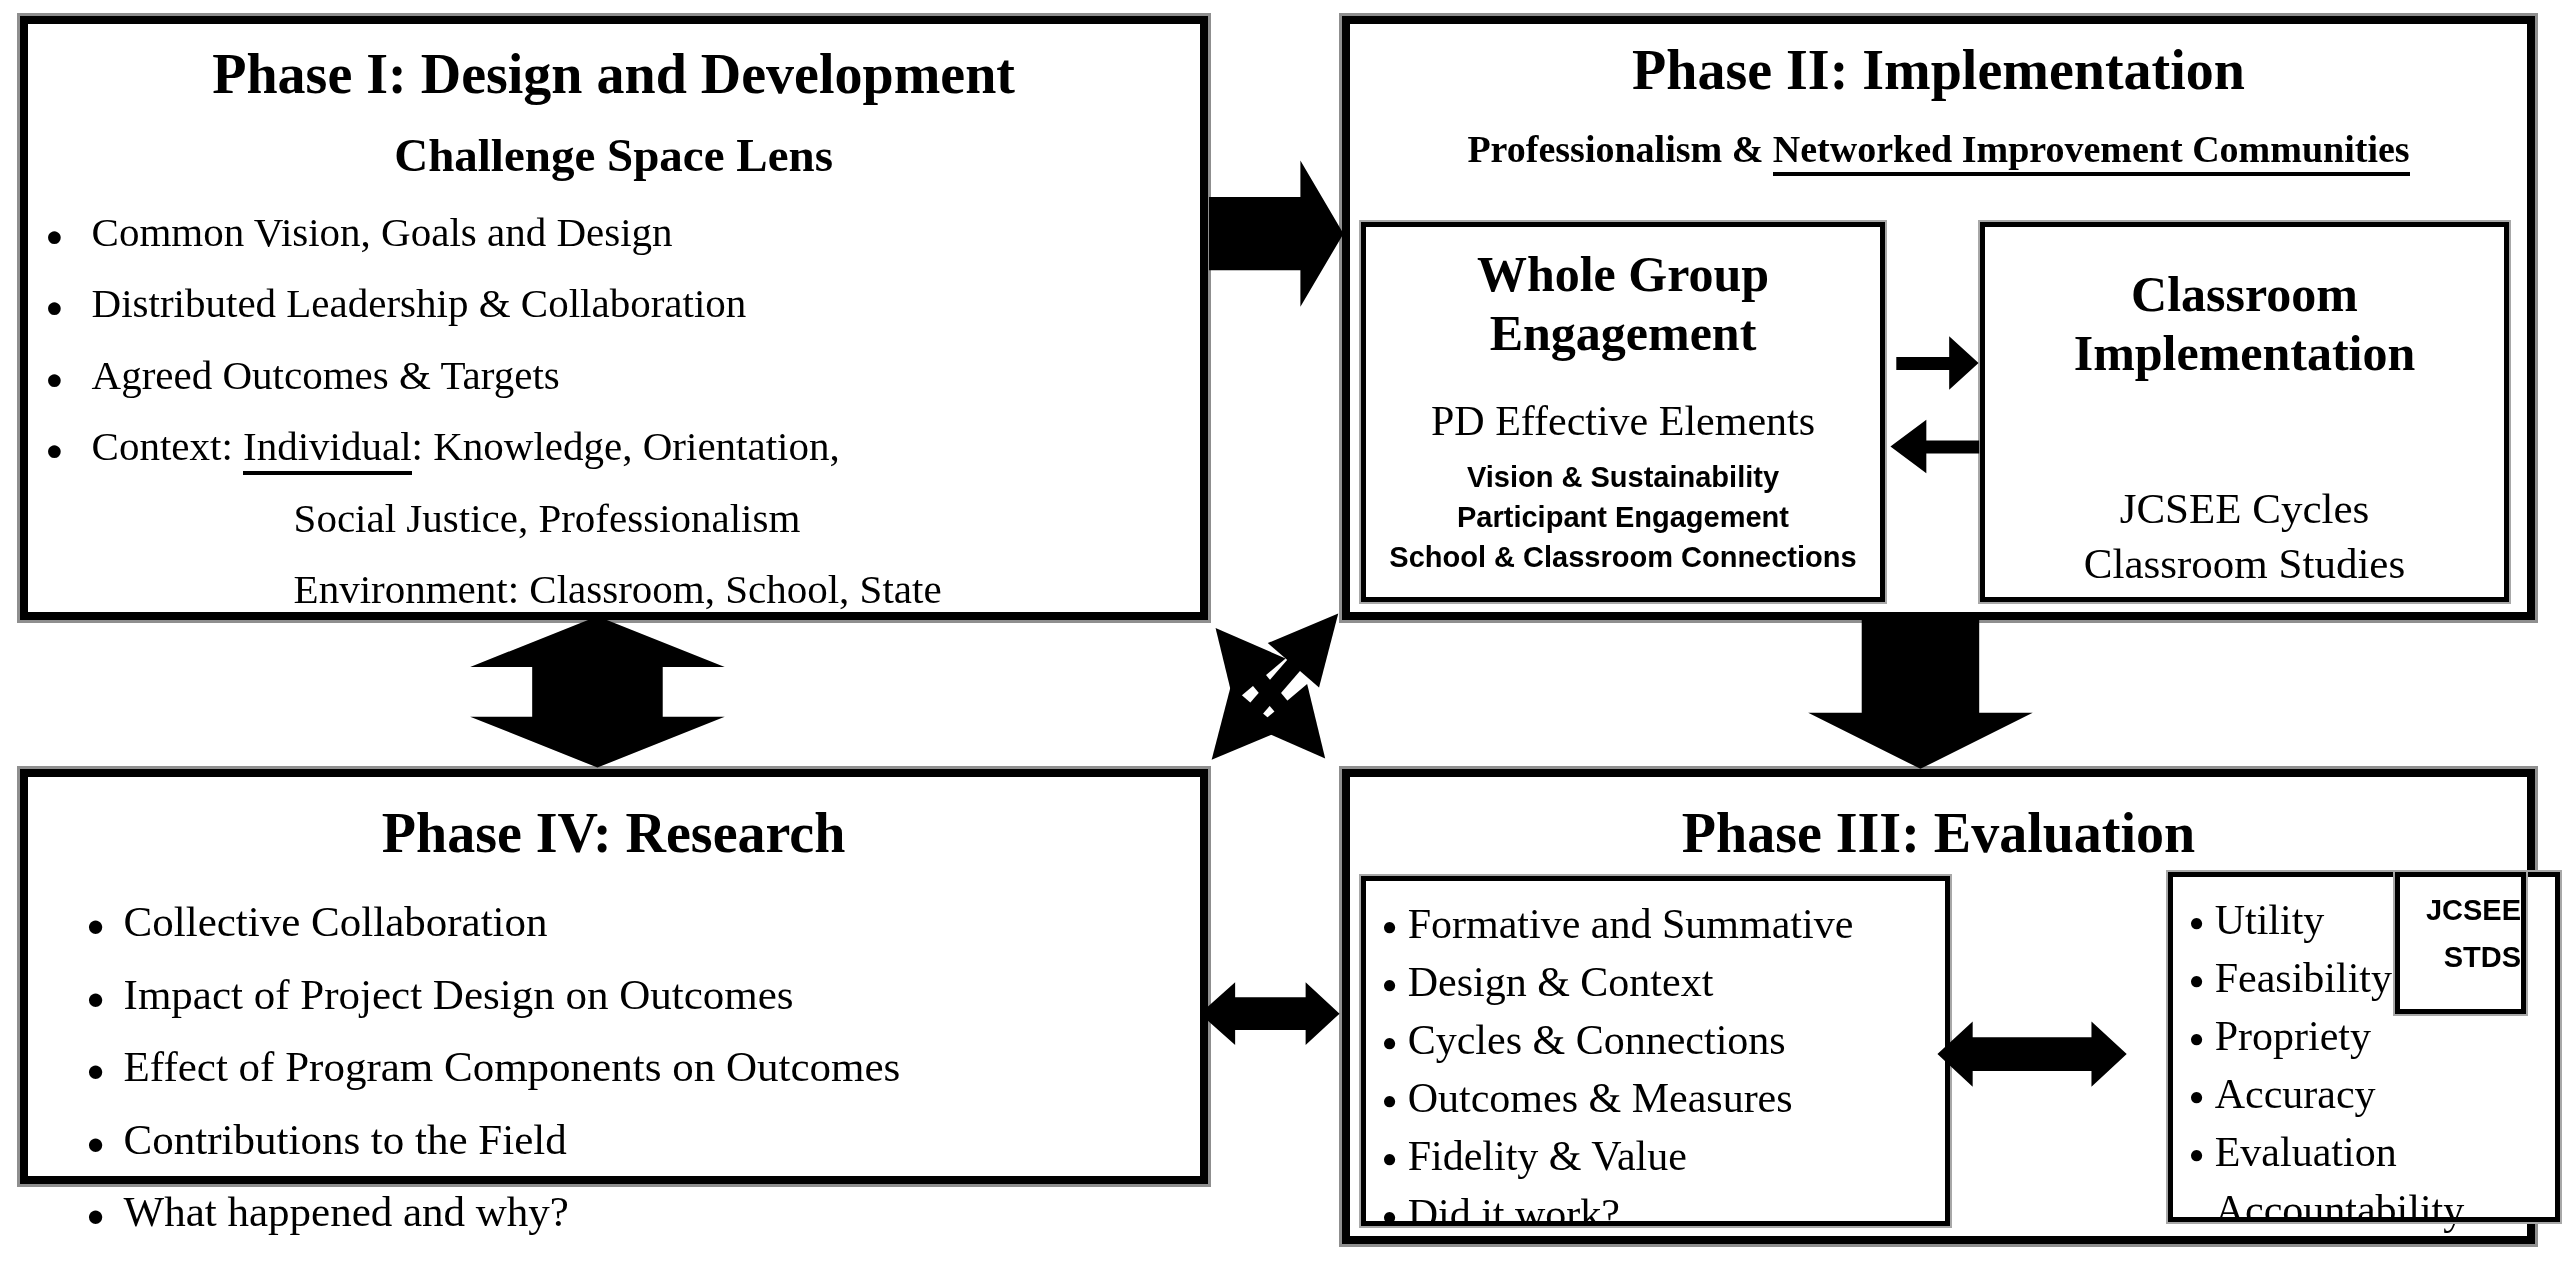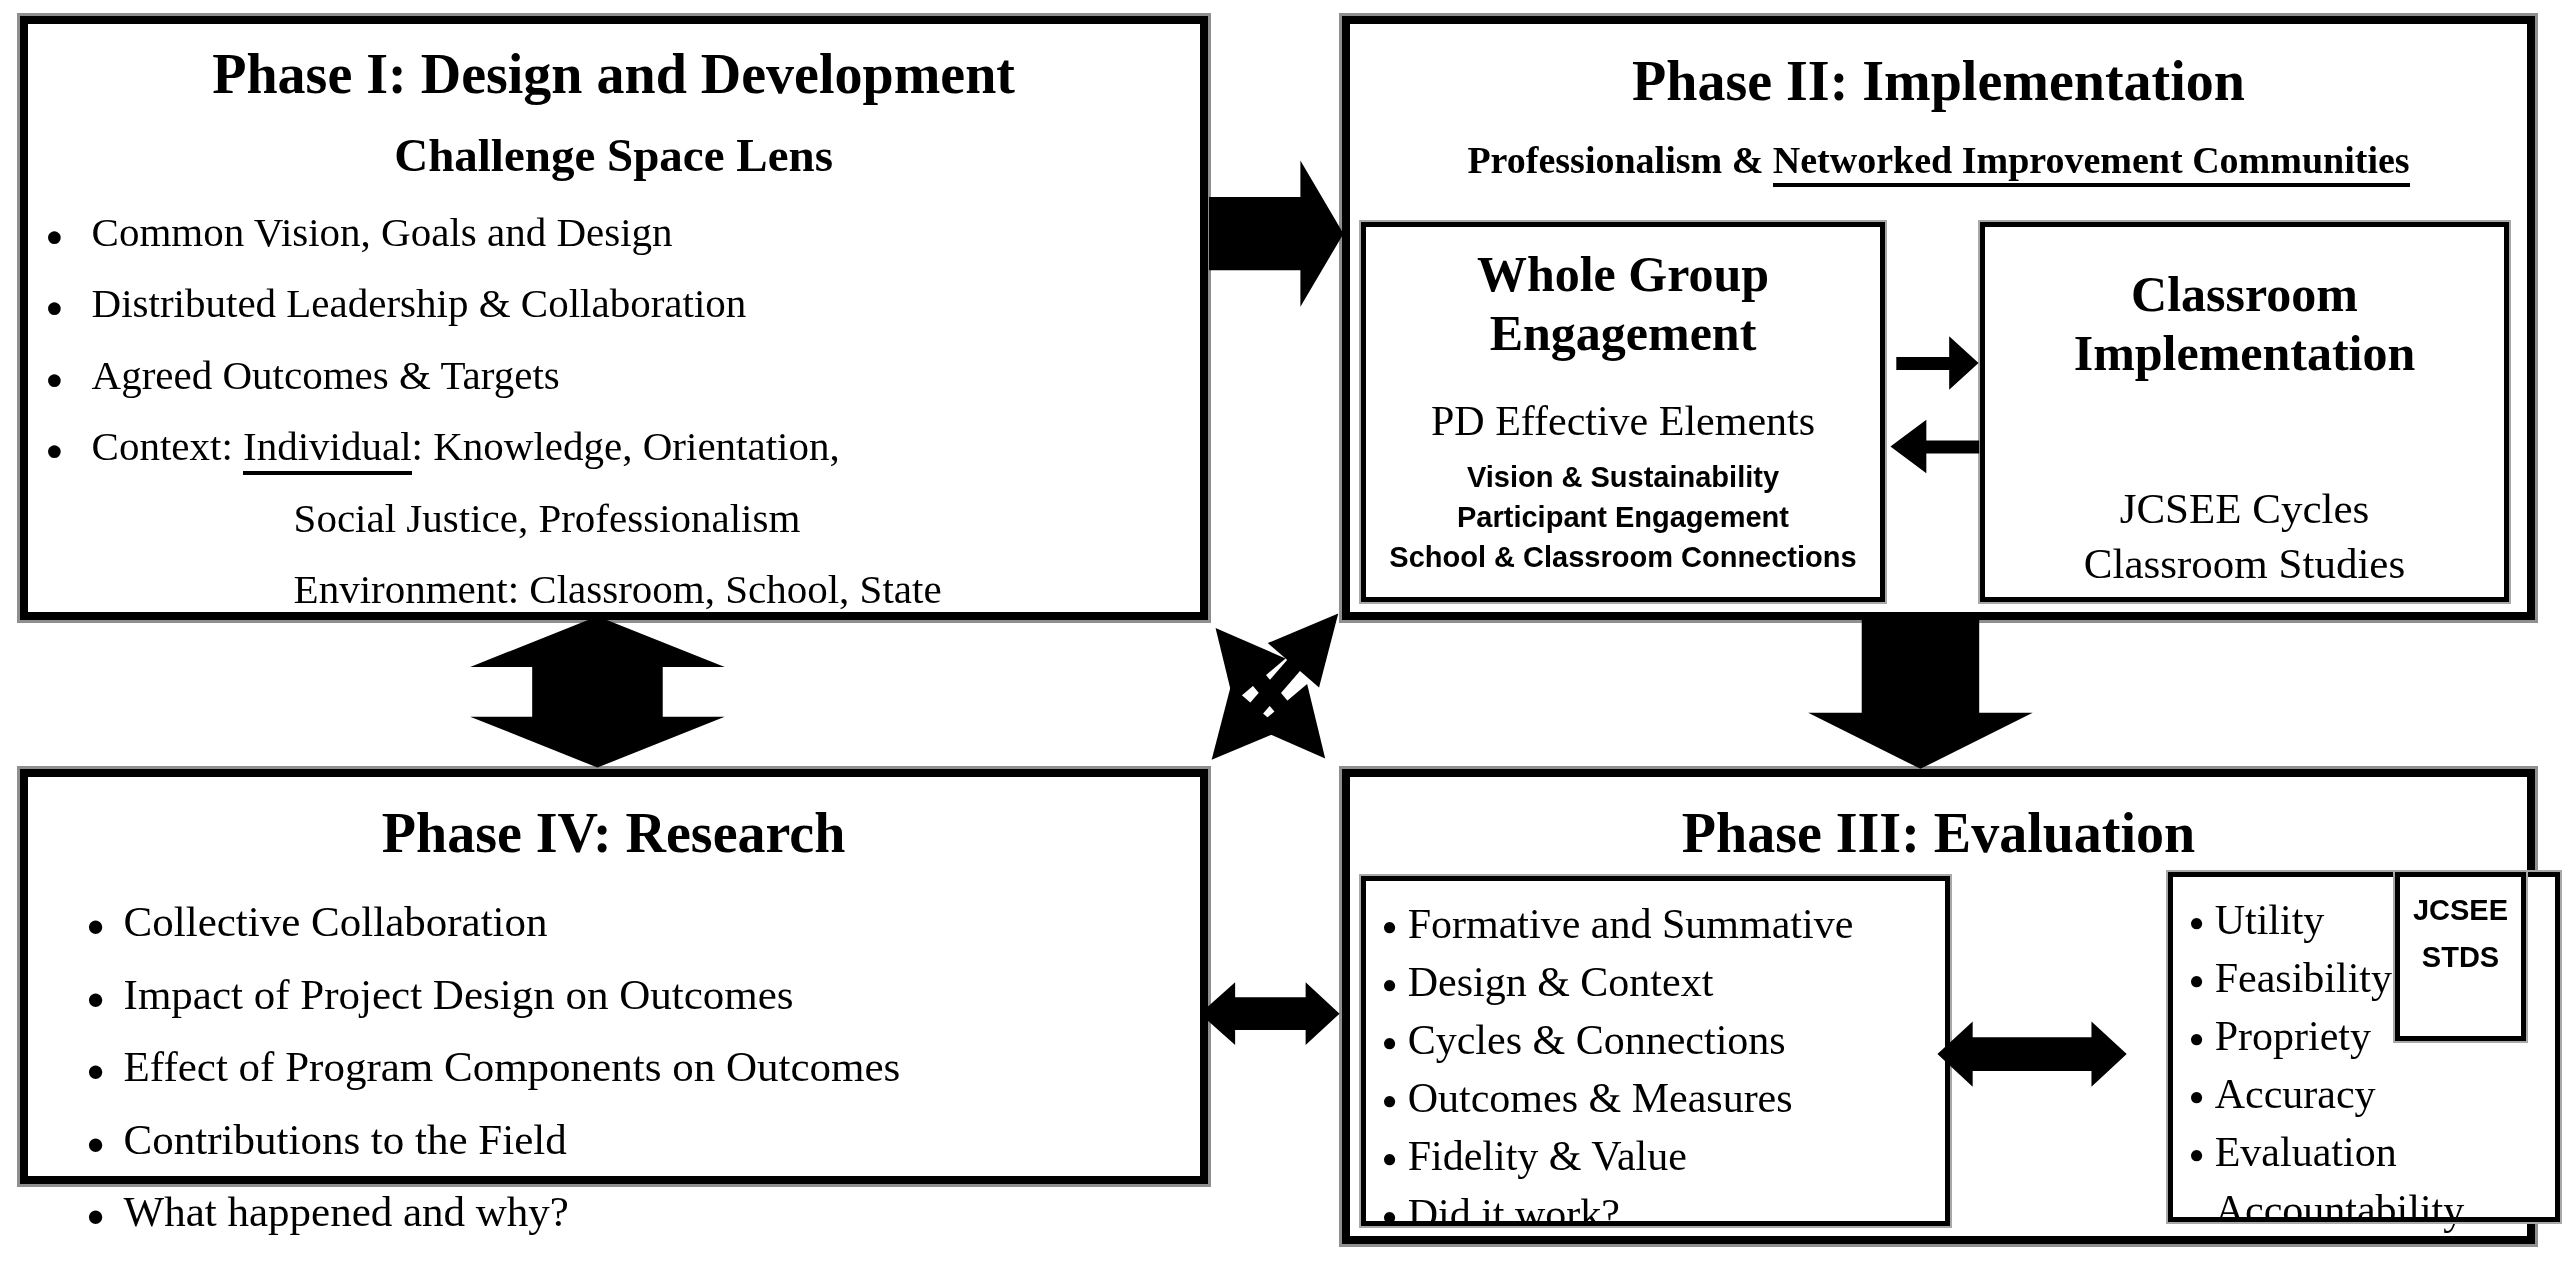--- a/index.html
+++ b/index.html
@@ -18,21 +18,21 @@
   .blist{list-style:none;margin:0;padding:0;}
   #p1-list{margin-top:26px;padding-left:18px;font-size:41px;}
   #p1-list .row{display:flex;align-items:baseline;margin-bottom:23.5px;}
   .dot{flex:0 0 46px;}
   .dot::before{content:"\25CF";font-size:0.72em;}
   .smalldot::before{font-size:0.62em;}
   .cont{margin-left:248px;margin-bottom:23.5px;}
   .ul{border-bottom:4.6px solid #000;padding-bottom:2px;}
 
   
-  #box-p2 .phase-title{margin-top:27px;}
+  #box-p2 .phase-title{margin-top:16px;}
   .p2-sub{font-weight:bold;font-size:38px;text-align:center;margin-top:26px;}
   .wge-title{font-weight:bold;font-size:50px;line-height:1.18;text-align:center;margin-top:18.3px;}
   .pd-sub{font-size:42px;text-align:center;margin-top:34px;}
   .wge-small{font-family:"Liberation Sans","DejaVu Sans",sans-serif;font-weight:bold;
              font-size:29px;line-height:1.38;text-align:center;margin-top:11.8px;}
   .ci-title{font-weight:bold;font-size:50px;line-height:1.18;text-align:center;margin-top:38px;}
   .ci-items{font-size:43px;line-height:1.28;text-align:center;margin-top:98px;}
 
   
   #box-p3 .phase-title,#box-p4 .phase-title{margin-top:26px;}
@@ -195,21 +195,21 @@
         <span class="dot smalldot"></span>
         <span>Evaluation</span>
       </li>
       <li class="row">
         <span class="dot smalldot hiddendot"></span>
         <span>Accountability</span>
       </li>
     </ul>
   </div>
 
-  <div class="box" id="box-jcsee" style="left:2395px;top:872px;width:131px;height:169px;">
+  <div class="box" id="box-jcsee" style="left:2395px;top:872px;width:131px;height:142px;text-align:right;">
     <div>JCSEE</div>
     <div>STDS</div>
   </div>
 
   <svg class="overlay" width="2576" height="1261" viewBox="0 0 3946 1932">
 
     <g>
       <polygon class="ink" points="1852,302 1992,302 1992,246 2058,358 1992,470 1992,414 1852,414"></polygon>
     </g>
 

